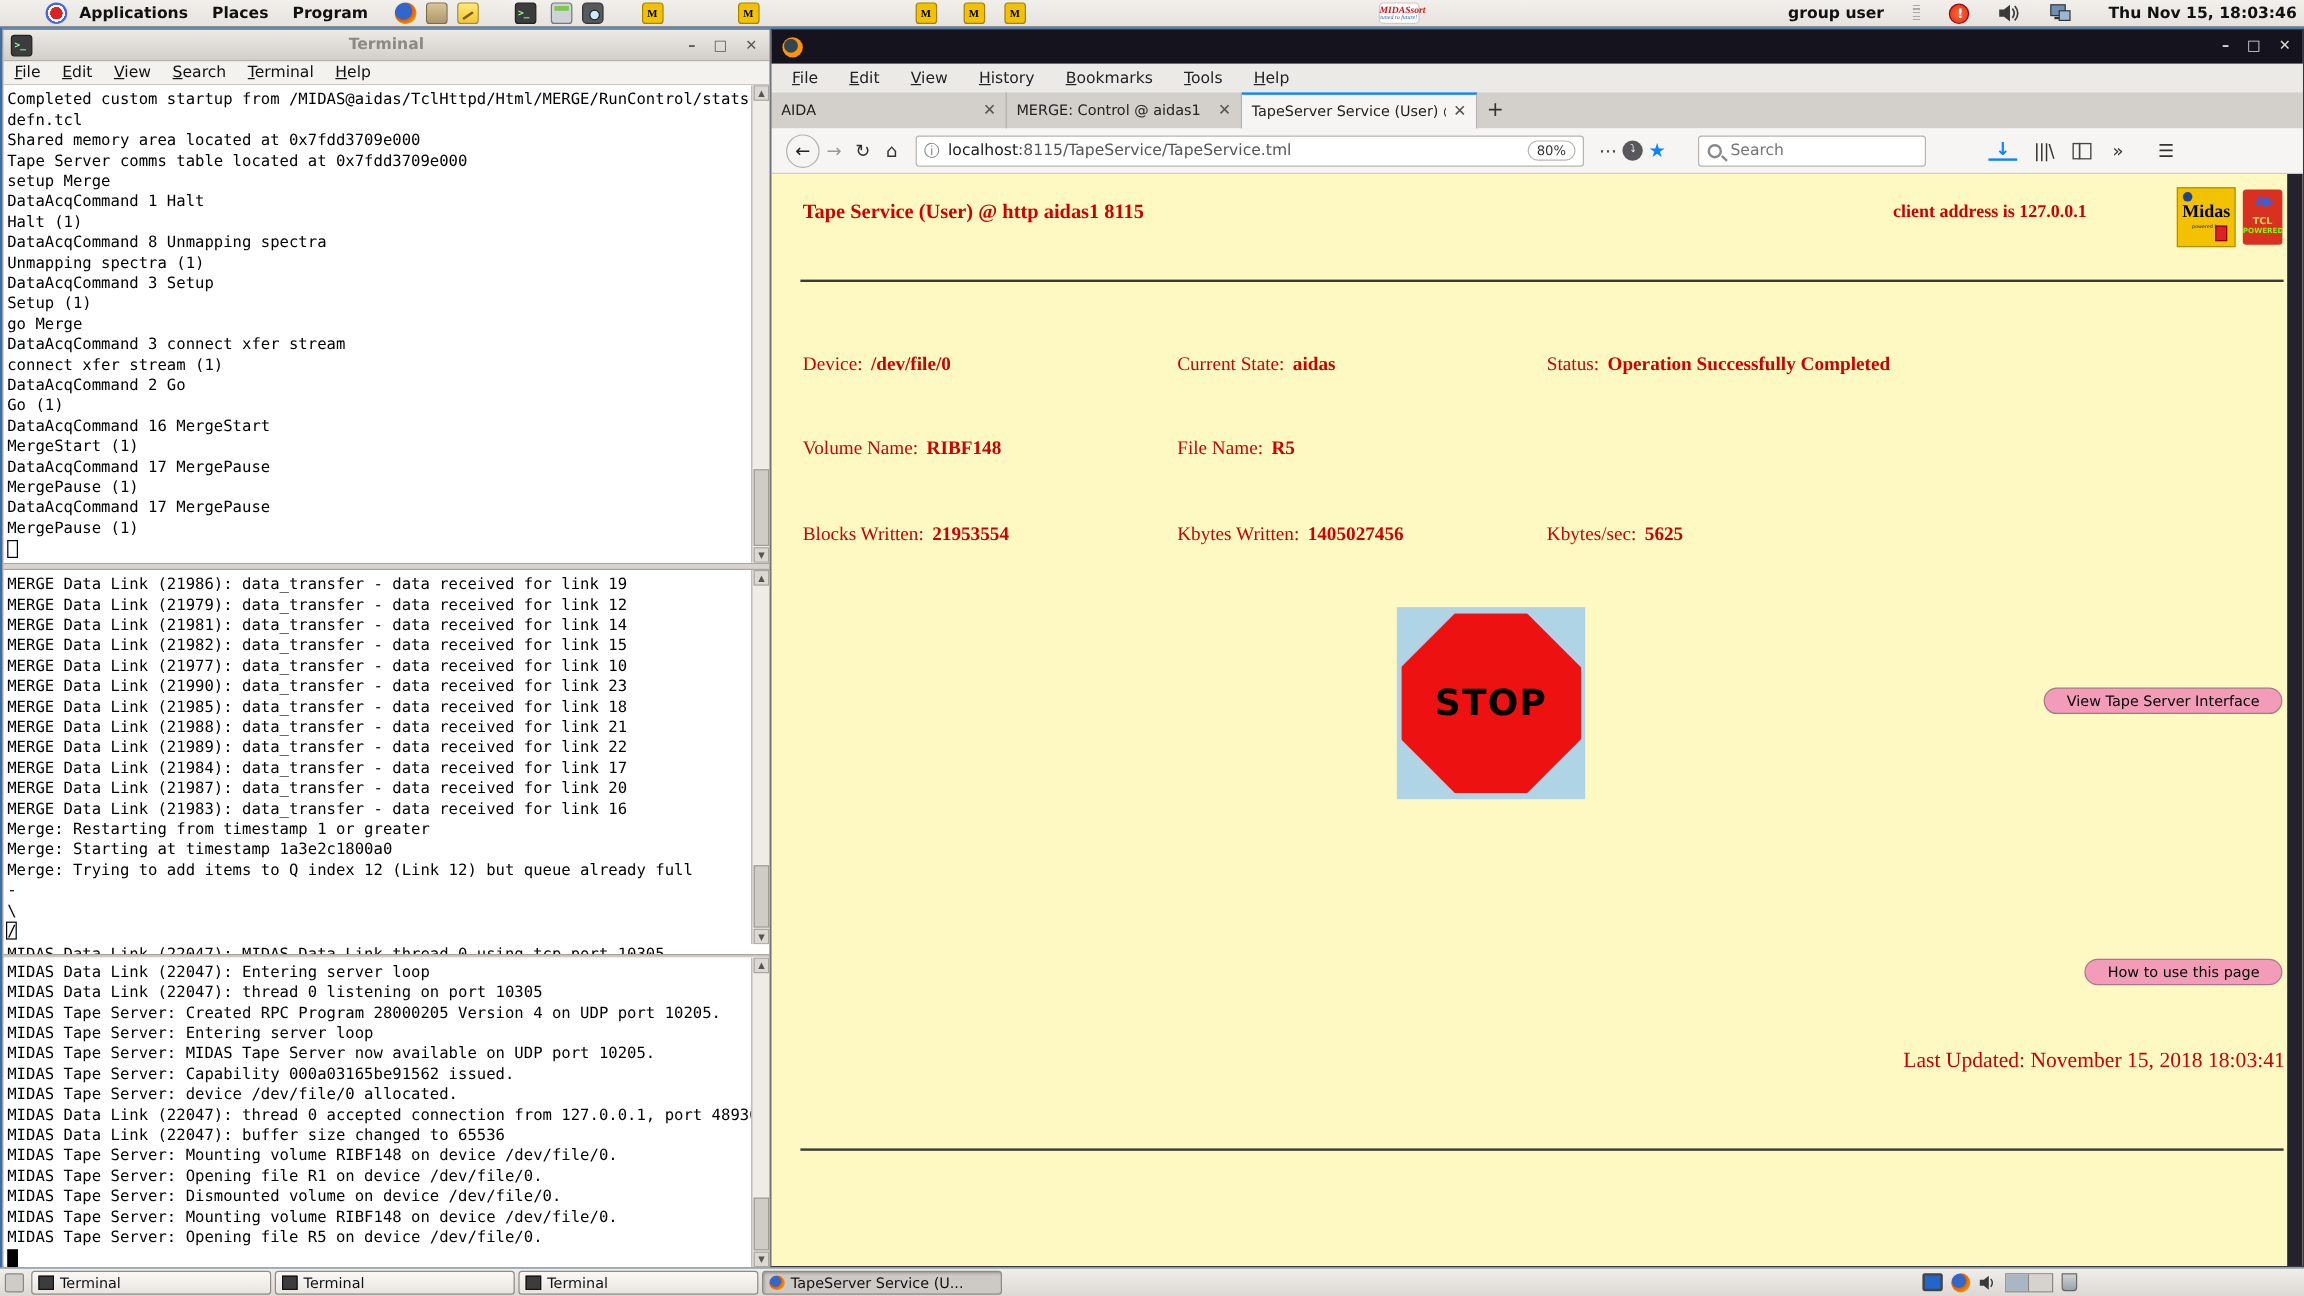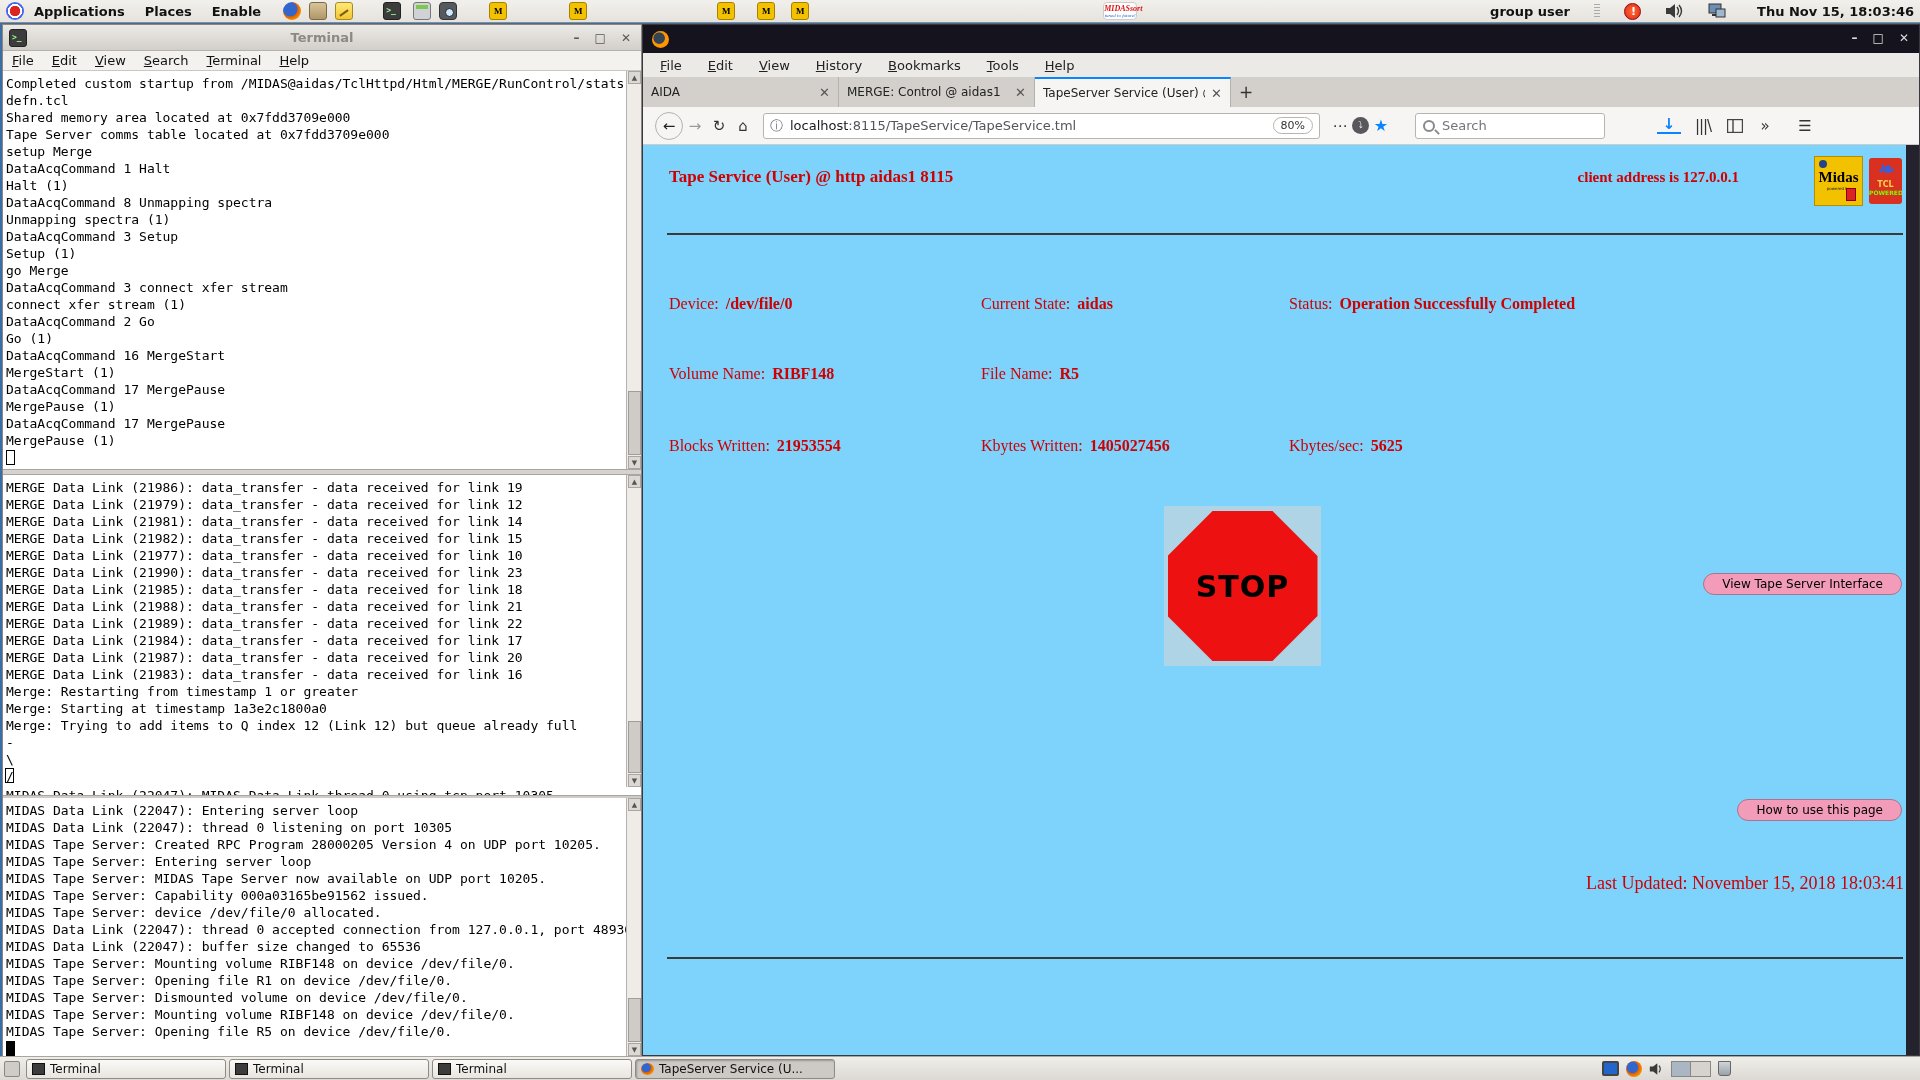--- a/index.html
+++ b/index.html
@@ -3,21 +3,21 @@
 <meta charset="utf-8">
 <style>
   * { box-sizing: border-box; margin: 0; padding: 0; }
   html,body { width:1920px; height:1080px; overflow:hidden; }
   body { font-family:"DejaVu Sans", sans-serif; background:#555; }
   #screen { position:relative; width:1920px; height:1080px; background:#3a6ea5; }
 
   
   #panel { position:absolute; left:0; top:0; width:1920px; height:23px;
            background:linear-gradient(#f2f0ec,#e6e3de); border-bottom:1px solid #8f8c87;
-           display:flex; align-items:center; font-size:13px; color:#111; }
+           display:flex; align-items:center; font-size:13px; color:#111;padding-left:32px; }
   .pmenu { font-weight:600; padding:0 10px; }
   .picon { width:18px; height:18px; border-radius:3px; margin:0 4px; flex:none; position:relative; }
   .emblem { width:18px; height:18px; border-radius:50%; margin-left:6px;
             background:radial-gradient(circle at 50% 50%, #d22 0 40%, #fff 41% 55%, #46e 56% 80%, #225 81%); }
   .i-firefox { border-radius:50%; background:radial-gradient(circle at 40% 40%, #3366cc 0 45%, #e66000 50%, #ffcb00); }
   .i-drawer { background:linear-gradient(#d8c49a,#b09768); border:1px solid #7c6a45; }
   .i-notes { background:linear-gradient(#ffe97a,#f4c630); border:1px solid #a78a1f; }
   .i-notes:after { content:""; position:absolute; left:3px; top:9px; width:10px; height:2px; background:#7a5c10; transform:rotate(-35deg); }
   .i-term { background:#3c3c3c; border:1px solid #222; color:#9f9; font:bold 8px "DejaVu Sans Mono",monospace; }
   .i-term:after { content:">_"; position:absolute; left:2px; top:3px; }
@@ -97,21 +97,21 @@
   #zoombadge { margin-left:auto; border:1px solid #b8b5b1; border-radius:9px; font-size:11px; color:#333; padding:1px 7px; }
   #searchbox { width:190px; height:26px; background:#fff; border:1px solid #b8b5b1; border-radius:3px; margin-left:22px;
                display:flex; align-items:center; padding:0 7px; flex:none; }
   #searchbox input { border:none; outline:none; width:140px; font:13px "DejaVu Sans"; color:#444; background:transparent; }
   .mag { width:12px; height:12px; border:2px solid #888; border-radius:50%; position:relative; margin-right:7px; flex:none; }
   .mag:after { content:""; position:absolute; left:9px; top:9px; width:6px; height:2px; background:#888; transform:rotate(45deg); }
   .pocket { width:17px; height:17px; border-radius:50%; background:#58575c; color:#fff; font-size:9px; text-align:center; line-height:16px; }
   .star { color:#0a84ff; font-size:16px; }
   .dl { color:#0a84ff; font-weight:bold; font-size:15px; border-bottom:2px solid #0a84ff; line-height:15px; }
 
-  #ff-content { position:absolute; left:0; top:120px; right:0; bottom:0; background:#7dd3fc; overflow:hidden; }
+  #ff-content { position:absolute; left:0; top:120px; right:0; bottom:0; background:#fef9c3; overflow:hidden; }
   #ff-scroll { position:absolute; right:0; top:0; bottom:0; width:13px; background:#24222c; }
   .serif { font-family:"Liberation Serif", serif; color:#cf0000; }
   .hr { position:absolute; left:24px; right:16px; height:2px; background:#3a3a3a; }
   .fieldrow span.lab { font-size:16px; }
   .fieldrow span.val { font-size:16px; font-weight:bold; margin-left:7px; }
   .pos { position:absolute; }
   .pinkbtn { background:#f29cba; border:1px solid #a8758c; border-radius:11px; height:22px;
              font:12px "DejaVu Sans"; color:#000; padding:0 18px; display:inline-flex; align-items:center; }
   #stopbox { position:absolute; left:521px; top:361px; width:157px; height:160px; background:#aed4e6;
              display:flex; align-items:center; justify-content:center; }
@@ -153,21 +153,21 @@
 </style>
 </head>
 <body>
 
 <div id="screen">
 
   <div id="panel">
     <div class="emblem"></div>
     <span class="pmenu">Applications</span>
     <span class="pmenu">Places</span>
-    <span class="pmenu">Enable</span>
+    <span class="pmenu">Program</span>
     <div class="picon i-firefox" style="margin-left:12px"></div>
     <div class="picon i-drawer"></div>
     <div class="picon i-notes"></div>
     <div class="picon i-term" style="margin-left:26px"></div>
     <div class="picon i-calc" style="margin-left:8px"></div>
     <div class="picon i-cam"></div>
     <div class="picon i-midas" style="margin-left:28px">M</div>
     <div class="picon i-midas" style="margin-left:58px">M</div>
     <div class="picon i-midas" style="margin-left:126px">M</div>
     <div class="picon i-midas" style="margin-left:18px">M</div>

